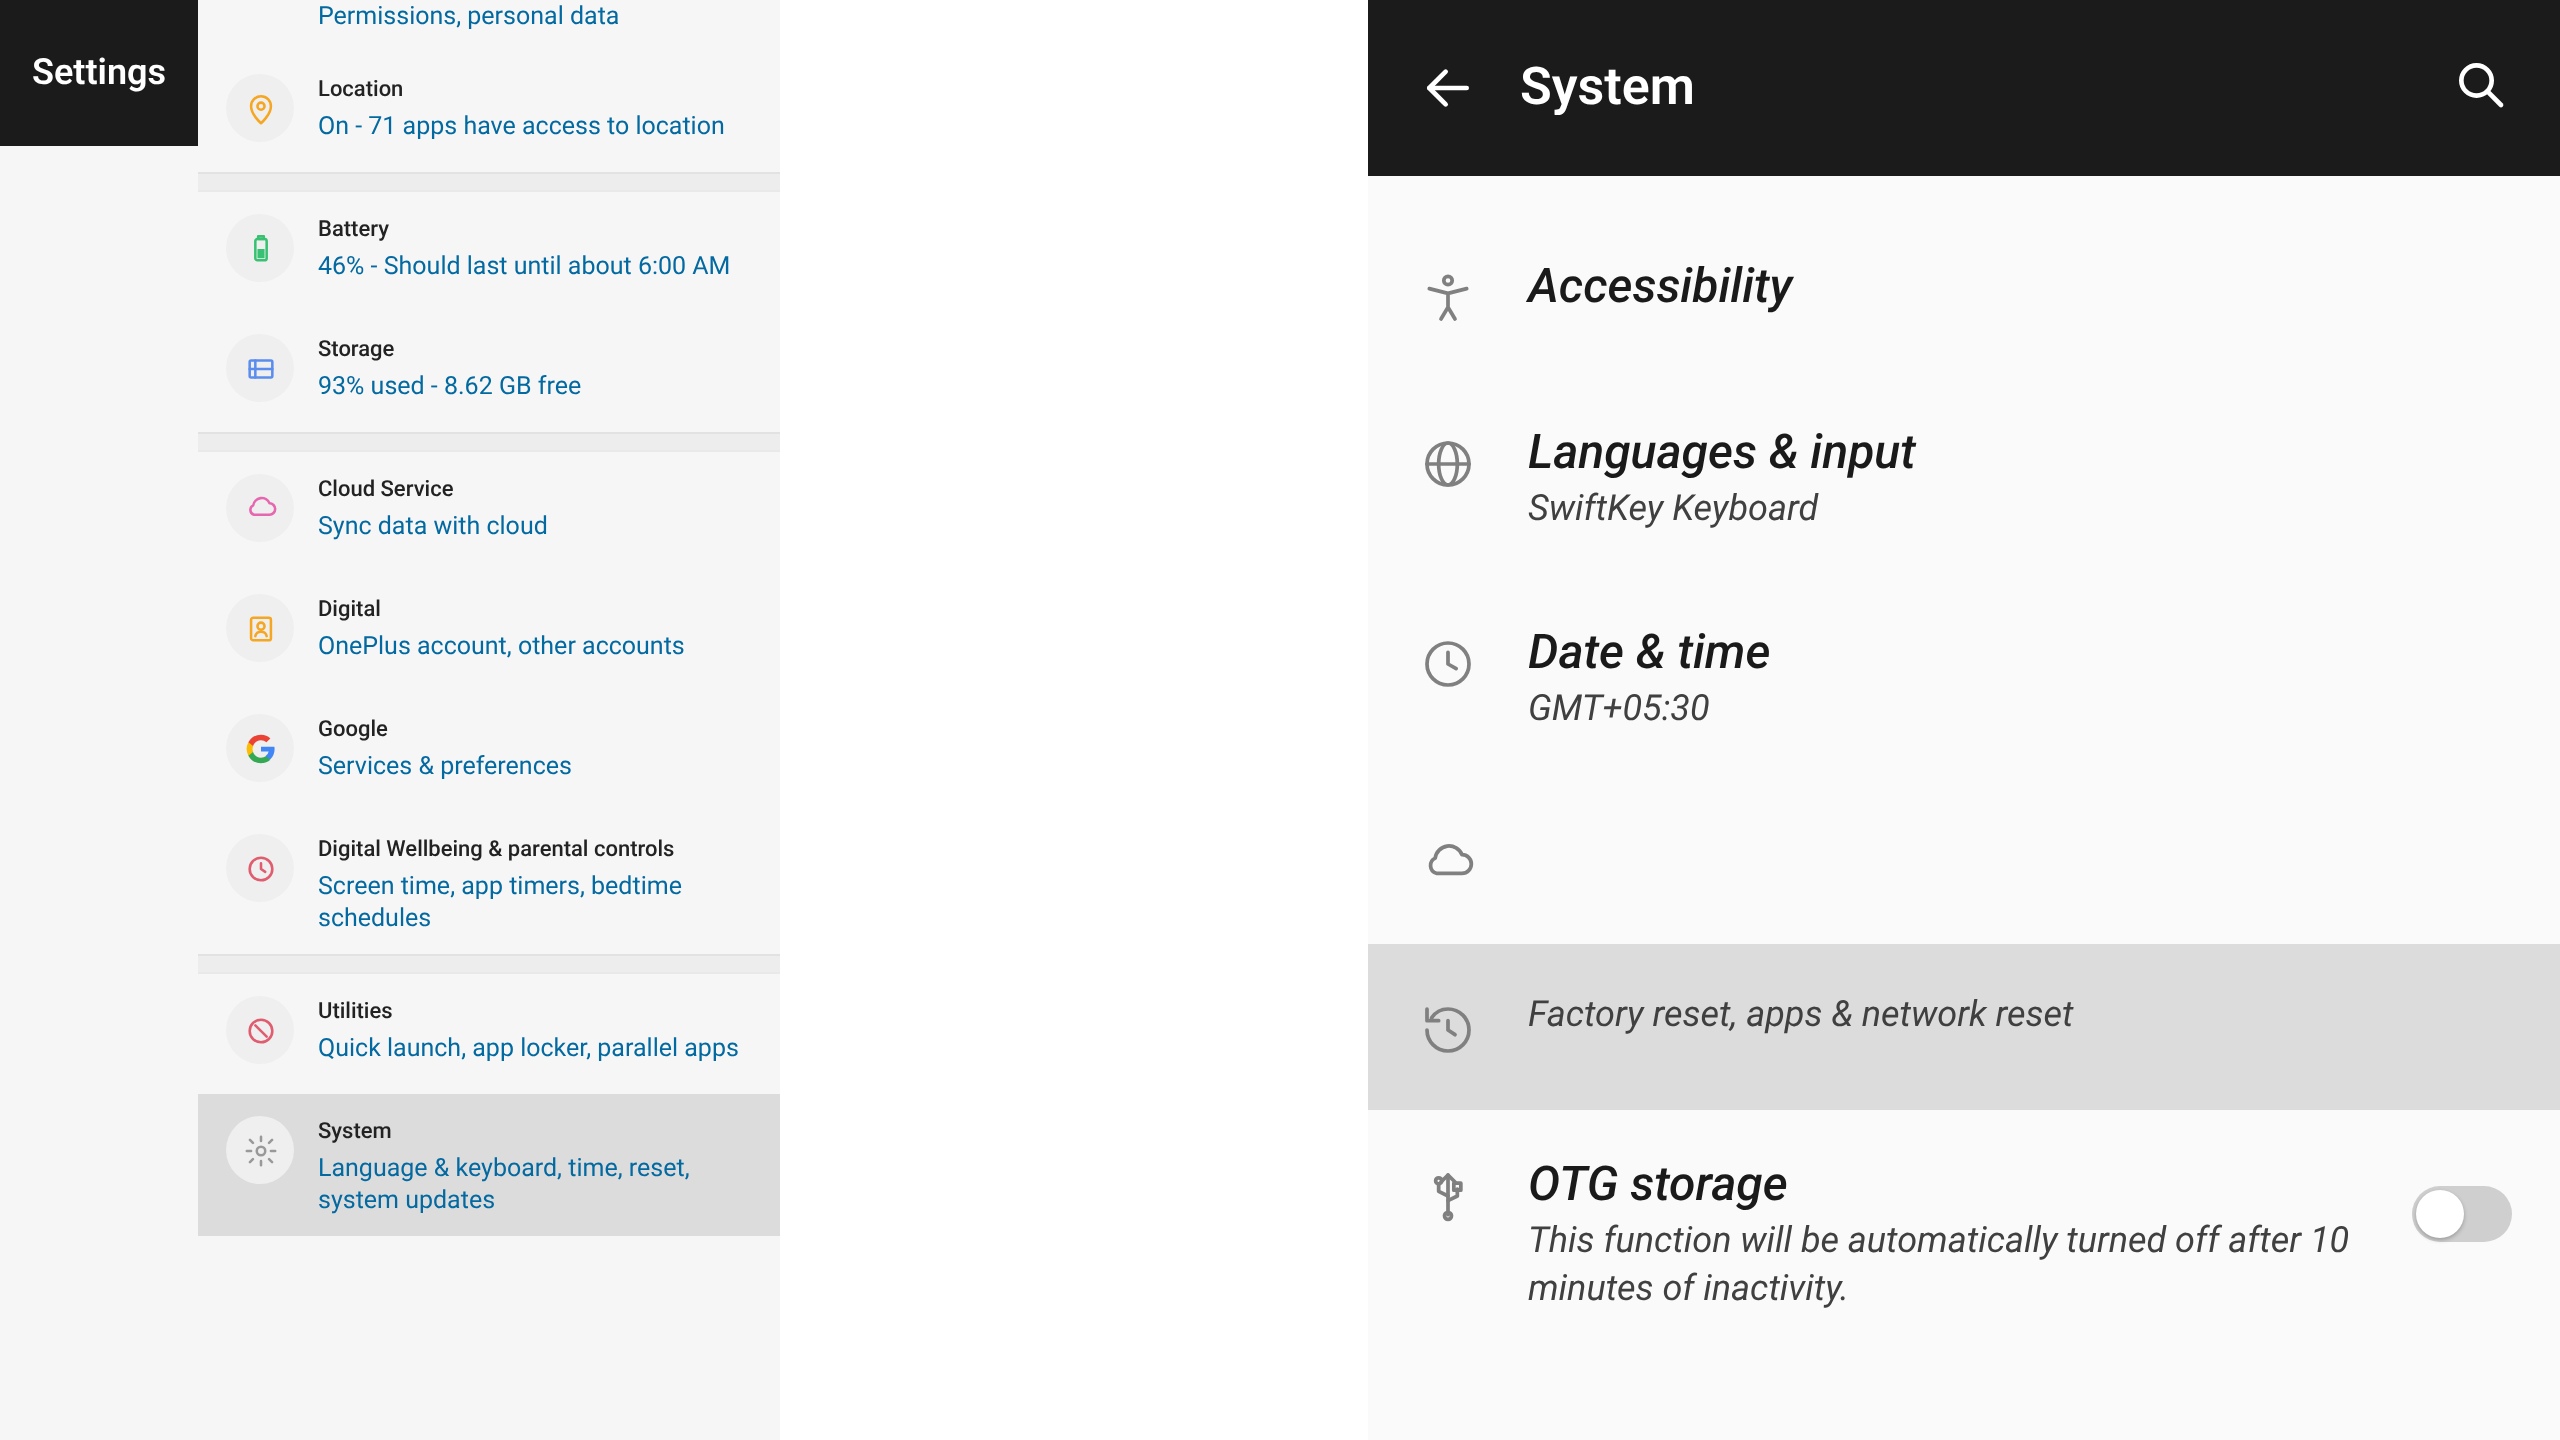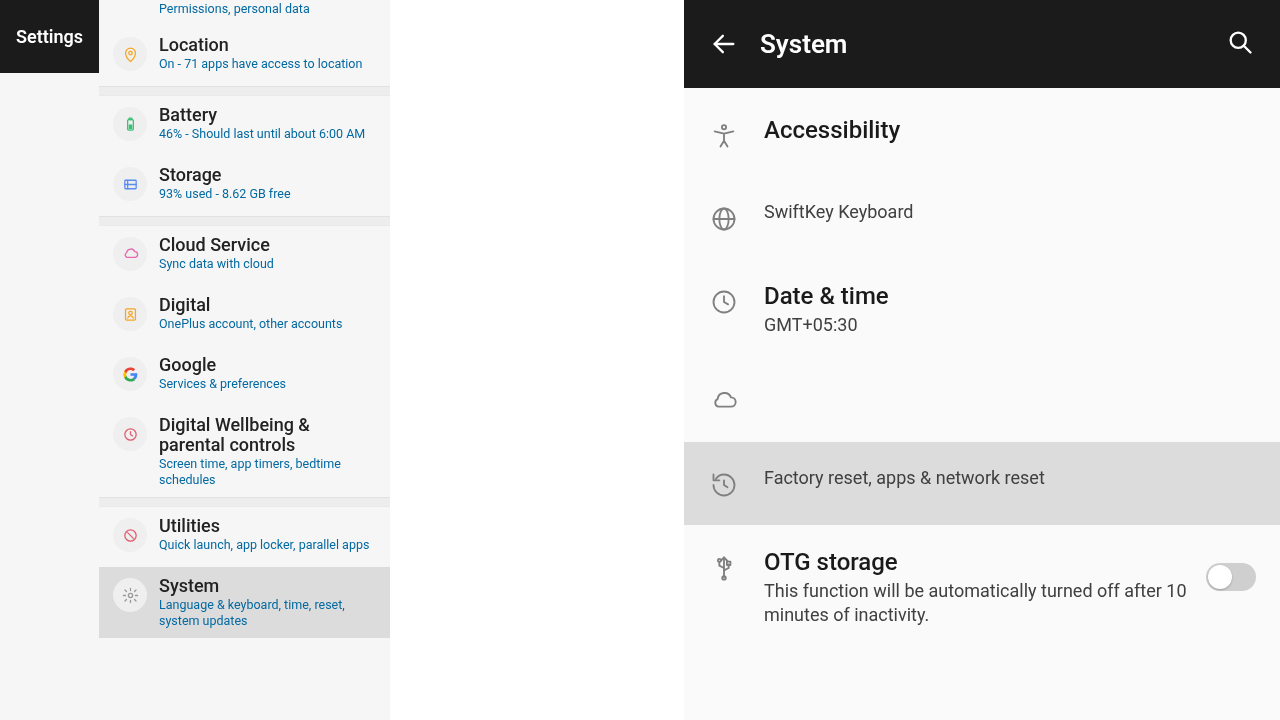--- a/index.html
+++ b/index.html
@@ -16,31 +16,31 @@
   
   .left-list { flex: 1; overflow: hidden; }
   .section-gap { height: 10px; background: #ededed; border-top: 1px solid #e2e2e2; border-bottom: 1px solid #e9e9e9; }
 
   .item { display: flex; align-items: flex-start; padding: 9px 14px; background: #f6f6f6; min-height: 60px; cursor: pointer; }
   .item.partial { padding-top: 0; min-height: 0; }
   .item.active { background: #dcdcdc; }
   .icon-wrap { width: 34px; height: 34px; border-radius: 50%; background: #efefef; display: flex; align-items: center; justify-content: center; flex-shrink: 0; margin-top: 2px; }
   .icon-wrap svg { width: 17px; height: 17px; }
   .text-wrap { margin-left: 12px; flex: 1; }
-  .item-title { font-size: 18px; color: #222; font-weight: 500; line-height: 20px; }
+  .item-title { font-size: 11px; color: #222; font-weight: 500; line-height: 20px; }
   .item-sub { font-size: 12.5px; color: #0369a1; margin-top: 1px; line-height: 16px; }
 
   
   .right-header { background: #1b1b1b; color: #fff; height: 88px; display: flex; align-items: center; padding: 0 20px; }
   .back-btn { width: 40px; display: flex; justify-content: center; cursor: pointer; }
   .right-header .title { font-weight: 600; font-size: 26px; margin-left: 16px; flex: 1; }
   .search-btn { cursor: pointer; padding: 6px; }
 
   
-  .right-list { flex: 1; overflow: hidden; padding-top: 5px; }
+  .right-list { flex: 1; overflow: hidden; padding-top: 18px; font-style: italic; }
   .ritem { display: flex; align-items: flex-start; padding: 22px 18px 22px 22px; cursor: pointer; }
   .ritem.highlight { background: #dcdcdc; }
   .ricon { width: 36px; height: 36px; display: flex; align-items: center; justify-content: center; flex-shrink: 0; margin-top: 3px; }
   .ricon svg { width: 28px; height: 28px; stroke: #808080; fill: none; stroke-width: 1.6; }
   .rtext { margin-left: 22px; flex: 1; }
   .rtitle { font-size: 24px; color: #1a1a1a; font-weight: 500; line-height: 30px; }
   .rsub { font-size: 18px; color: #404040; margin-top: 2px; line-height: 24px; }
   .toggle { width: 50px; height: 28px; border-radius: 14px; background: #cfcfcf; position: relative; margin-top: 16px; margin-right: 6px; flex-shrink: 0; cursor: pointer; }
   .toggle .knob { position: absolute; width: 24px; height: 24px; border-radius: 50%; background: #fff; top: 2px; left: 2px; box-shadow: 0 1px 2px rgba(0,0,0,.25); }
 </style>
@@ -214,20 +214,21 @@
         </div>
         <div class="ritem">
           <div class="ricon">
             <svg width="28" height="28" viewBox="0 0 24 24" fill="none" stroke="#808080" stroke-width="1.8" stroke-linecap="round" stroke-linejoin="round">
               <circle cx="12" cy="12" r="9"></circle>
               <ellipse cx="12" cy="12" rx="4" ry="9"></ellipse>
               <line x1="3" y1="12" x2="21" y2="12"></line>
             </svg>
           </div>
           <div class="rtext">
+            <div class="rtitle">Languages &amp; input</div>
             <div class="rsub">SwiftKey Keyboard</div>
           </div>
         </div>
         <div class="ritem">
           <div class="ricon">
             <svg width="28" height="28" viewBox="0 0 24 24" fill="none" stroke="#808080" stroke-width="1.8" stroke-linecap="round" stroke-linejoin="round">
               <circle cx="12" cy="12" r="9"></circle>
               <path d="M12 7v5l3.5 2"></path>
             </svg>
           </div>

